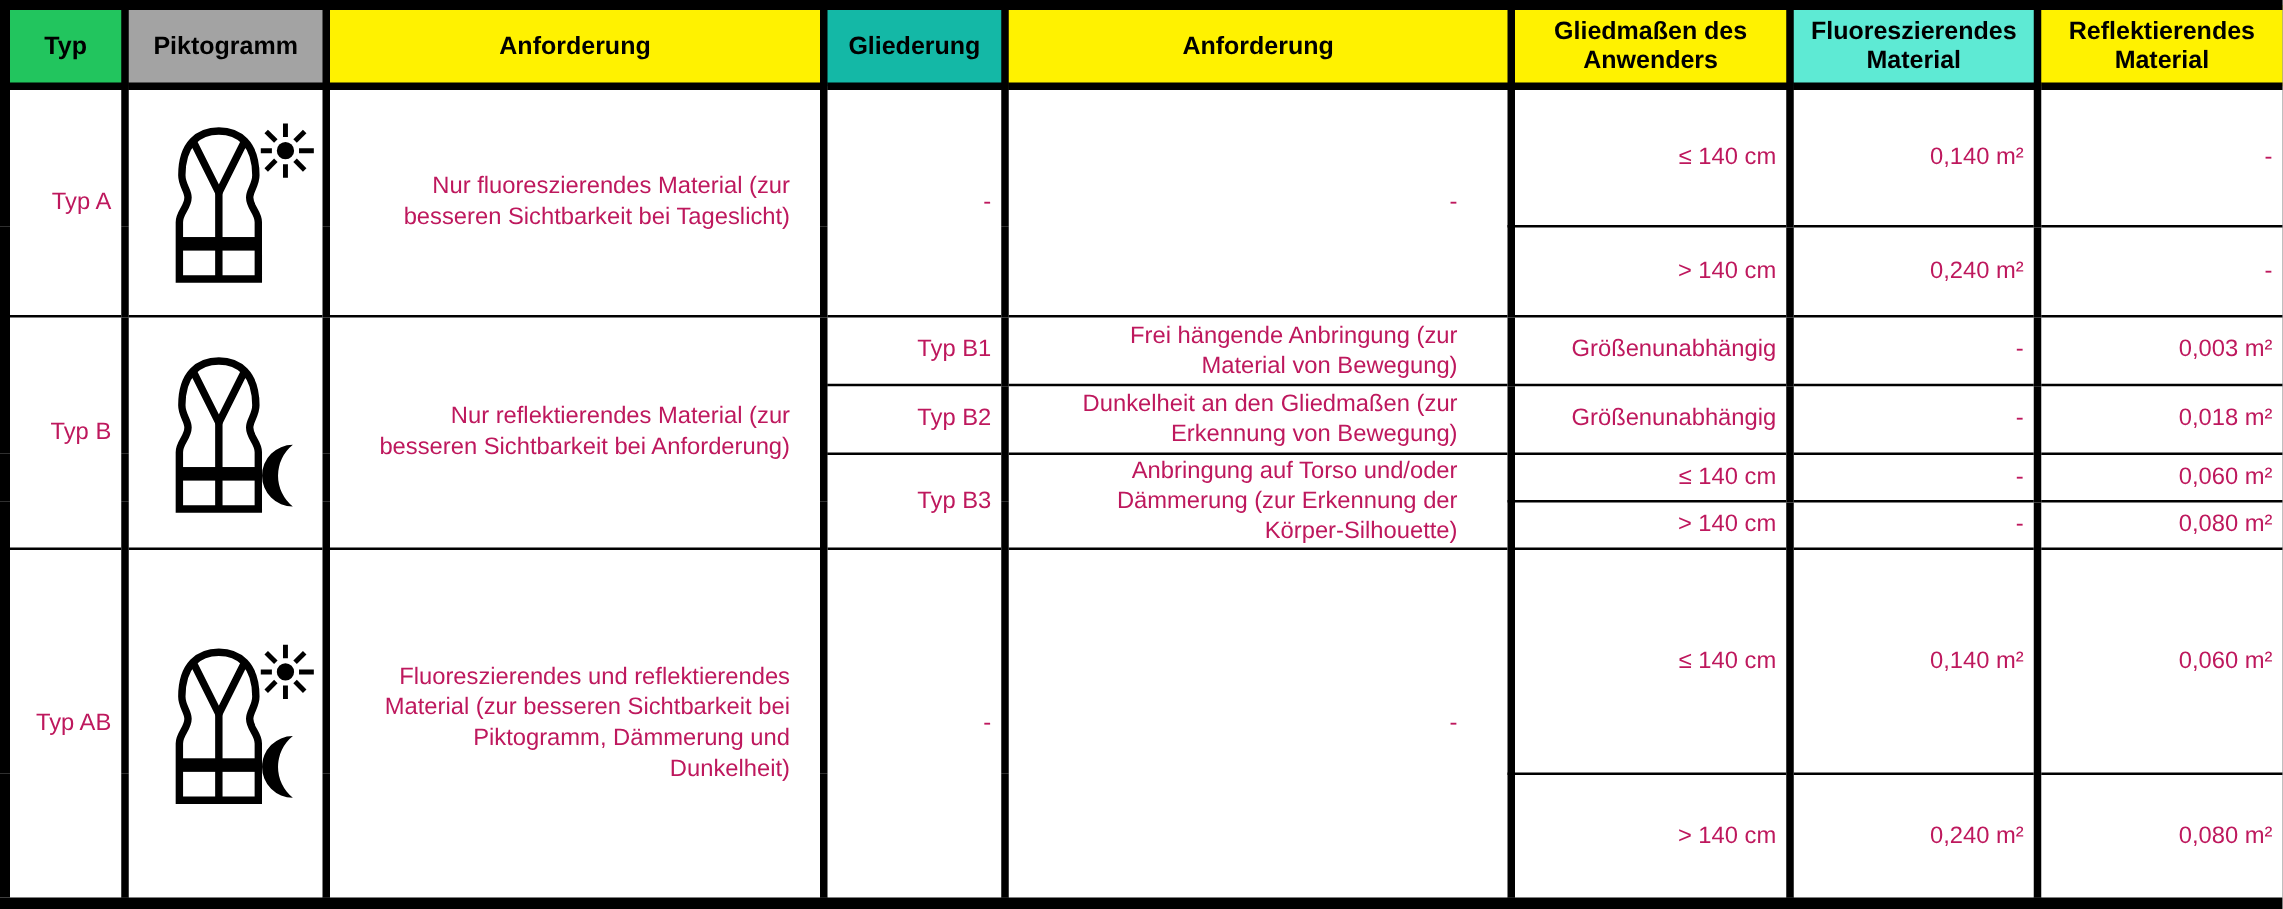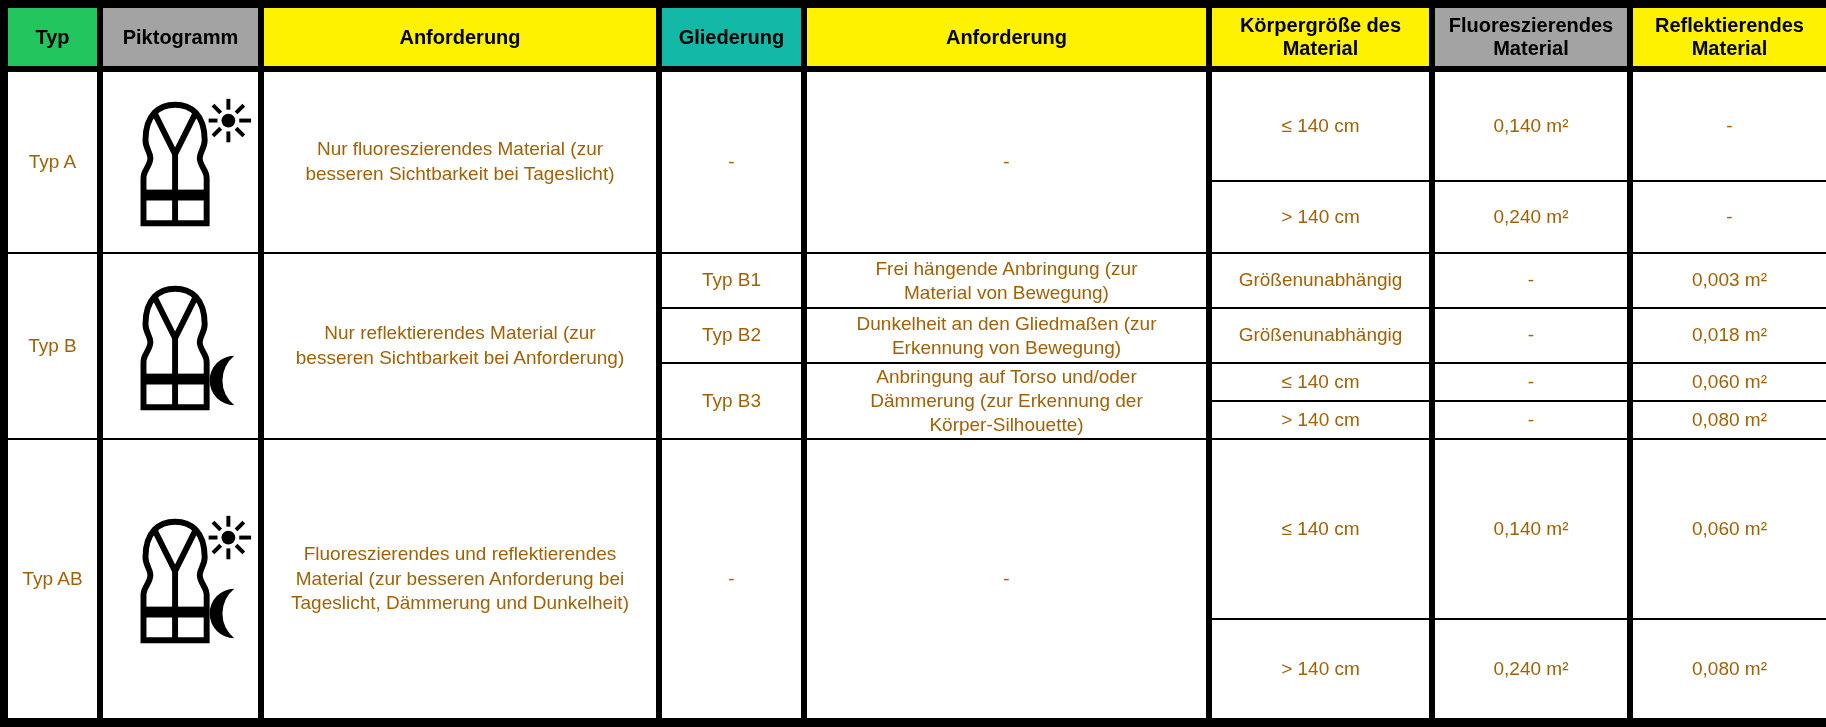--- a/index.html
+++ b/index.html
@@ -28,24 +28,24 @@
     vertical-align: middle;
     padding: 4px 6px;
     height: 50px;
   }
   td {
     border: 2px solid #000;
     border-left-width: 6px;
     border-right-width: 6px;
     font-size: 19px;
     line-height: 1.3;
-    text-align: center;
+    text-align: right;
     vertical-align: middle;
     padding: 2px 8px;
-    color: #a16207;
+    color: #be185d;
   }
   tr.h-a1  { height: 112px; }
   tr.h-a2  { height: 72px;  }
   tr.h-b1  { height: 55px;  }
   tr.h-b2  { height: 55px;  }
   tr.h-b3a { height: 38px;  }
   tr.h-b3b { height: 38px;  }
   tr.h-ab1 { height: 180px; }
   tr.h-ab2 { height: 105px; }
   td.req3 { padding: 0 24px; }
@@ -97,22 +97,22 @@
       <col style="width:198px">
         <col style="width:200px">
     </colgroup>
     <thead>
       <tr>
         <th style="background: #22c55e;">Typ</th>
         <th style="background: #a3a3a3;">Piktogramm</th>
         <th style="background: rgb(255, 242, 0);">Anforderung</th>
         <th style="background: #14b8a6;">Gliederung</th>
         <th style="background: rgb(255, 242, 0);">Anforderung</th>
-        <th style="background: rgb(255, 242, 0);">Körpergröße des Material</th>
-        <th style="background: #a3a3a3;">Fluoreszierendes Material</th>
+        <th style="background: rgb(255, 242, 0);">Gliedmaßen des Anwenders</th>
+        <th style="background: #5eead4;">Fluoreszierendes Material</th>
         <th style="background: rgb(255, 242, 0);">Reflektierendes Material</th>
       </tr>
     </thead>
     <tbody>
 
       <tr class="h-a1">
         <td rowspan="2">Typ A</td>
         <td rowspan="2" class="picto-cell">
           <svg class="picto-svg" viewBox="0 0 152 140">
             <use href="#vest-shape"></use>
@@ -171,21 +171,21 @@
 
       <tr class="h-ab1">
         <td rowspan="2">Typ AB</td>
         <td rowspan="2" class="picto-cell">
           <svg class="picto-svg" viewBox="0 0 152 140">
             <use href="#vest-shape"></use>
             <use href="#sun-shape"></use>
             <use href="#moon-shape"></use>
           </svg>
         </td>
-        <td rowspan="2" class="req3">Fluoreszierendes und reflektierendes Material (zur besseren Anforderung bei Tageslicht, Dämmerung und Dunkelheit)</td>
+        <td rowspan="2" class="req3">Fluoreszierendes und reflektierendes Material (zur besseren Sichtbarkeit bei Piktogramm, Dämmerung und Dunkelheit)</td>
         <td rowspan="2">-</td>
         <td rowspan="2" class="req5">-</td>
         <td>≤ 140 cm</td>
         <td>0,140 m²</td>
         <td>0,060 m²</td>
       </tr>
       <tr class="h-ab2">
         <td>&gt; 140 cm</td>
         <td>0,240 m²</td>
         <td>0,080 m²</td>

